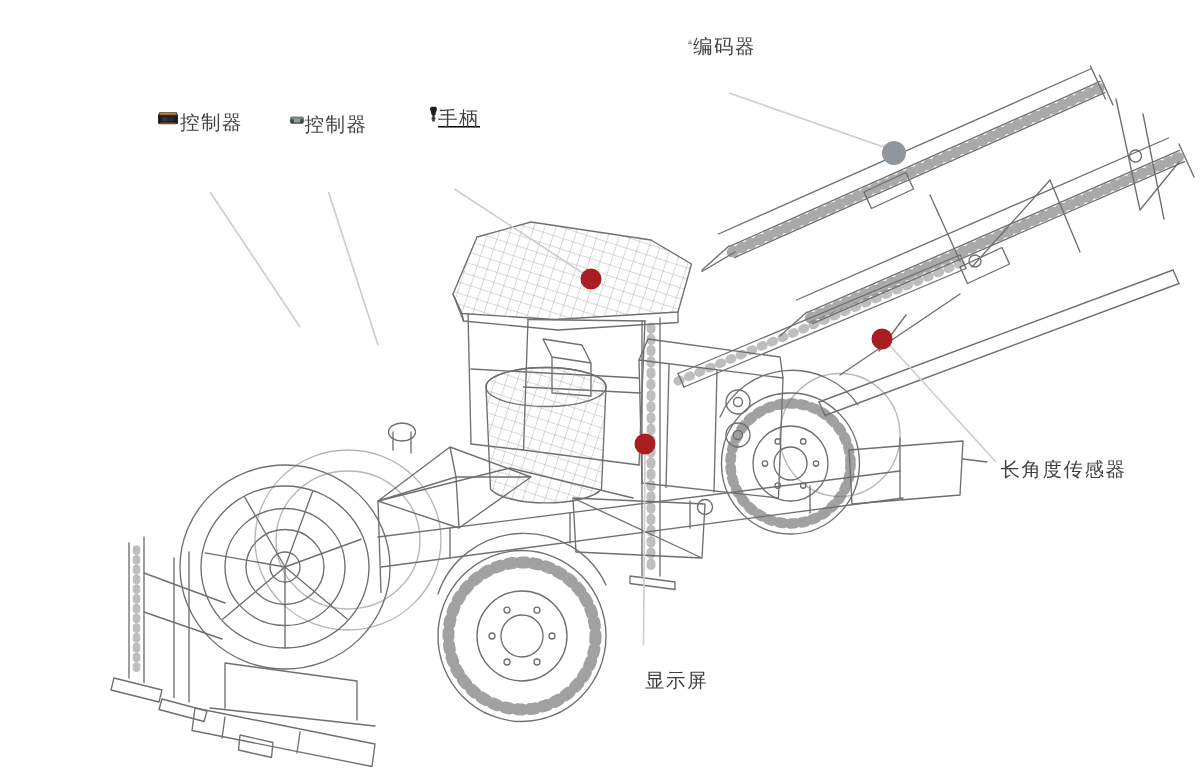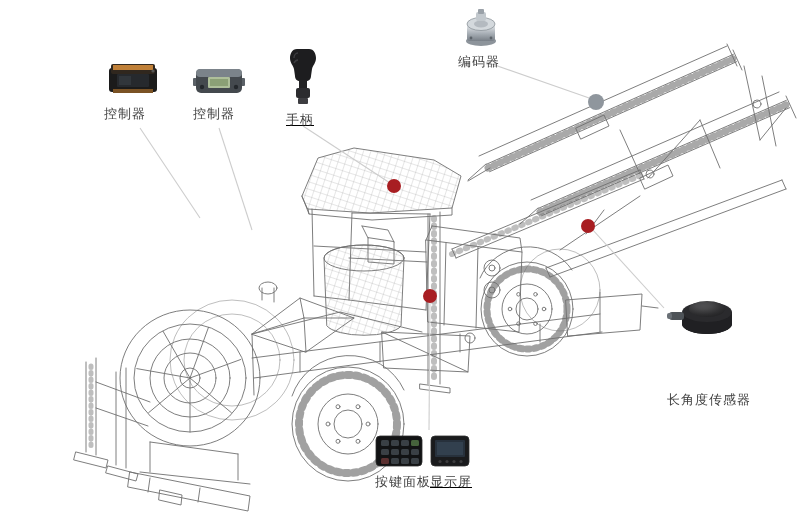--- a/index.html
+++ b/index.html
@@ -1,19 +1,19 @@
 <!DOCTYPE html>
 <html><head>
 <meta charset="utf-8">
 <style>
   * { margin:0; padding:0; box-sizing:border-box; }
   html,body { width:800px; height:522px; background:#ffffff; font-family:"Liberation Sans","DejaVu Sans",sans-serif; }
   .canvas { position:relative; width:800px; height:522px; background:#ffffff; overflow:hidden; }
   .wire-svg { position:absolute; left:0; top:0; width:800px; height:522px; }
-  .component { position:absolute; display:flex; flex-direction:column; align-items:flex-start; z-index:3; }
+  .component { position:absolute; display:flex; flex-direction:row; align-items:center; z-index:3; }
   .component .label {
     margin-top:5px; font-size:13px; color:#3f3f3f; letter-spacing:1px; white-space:nowrap;
     text-align:center;
   }
   .thumb { display:block; }
 </style>
 </head>
 <body>
 
 <div class="canvas">
@@ -228,60 +228,42 @@
       <ellipse cx="23" cy="16" rx="14" ry="6.5" fill="#d4d9dd" stroke="#8d949b" stroke-width="0.8"></ellipse>
       <ellipse cx="23" cy="16" rx="7" ry="3.4" fill="#b4bac0"></ellipse>
       <rect x="18" y="4" width="10" height="9" rx="2" fill="#c2c8cd"></rect>
       <rect x="20" y="1" width="6" height="5" rx="1" fill="#9aa1a8"></rect>
       <circle cx="13" cy="30" r="1.4" fill="#5c636a"></circle>
       <circle cx="33" cy="30" r="1.4" fill="#5c636a"></circle>
     </svg>
     <div class="label">编码器</div>
   </div>
 
-  <div class="component" style="left:667px; top:282px; width:70px;gap:48px;">
+  <div class="component" style="left:667px; top:282px; width:70px;">
     <svg class="thumb" width="70" height="56" viewBox="0 0 70 56">
       <defs>
         <radialGradient id="g-dome" cx="0.4" cy="0.3" r="0.9">
           <stop offset="0" stop-color="#5a5a5c"></stop>
             <stop offset="0.6" stop-color="#2e2e30"></stop>
             <stop offset="1" stop-color="#1a1a1c"></stop>
         </radialGradient>
       </defs>
       <ellipse cx="40" cy="42" rx="25" ry="10" fill="#17171a"></ellipse>
       <path d="M15 30 L15 42 A25 10 0 0 0 65 42 L65 30 Z" fill="#202023"></path>
       <ellipse cx="40" cy="30" rx="25" ry="10" fill="#2a2a2d"></ellipse>
       <ellipse cx="40" cy="27" rx="18" ry="8" fill="url(#g-dome)"></ellipse>
       <ellipse cx="36" cy="24" rx="8" ry="3" fill="#4a4a4d" opacity="0.7"></ellipse>
       <rect x="2" y="30" width="15" height="8" rx="3" fill="#4e5358"></rect>
       <rect x="0" y="31" width="5" height="6" rx="2" fill="#6a7076"></rect>
     </svg>
     <div class="label">长角度传感器</div>
   </div>
 
-  <div class="component" style="left:375px; top:434px; width:48px;">
-    <svg class="thumb" width="48" height="34" viewBox="0 0 48 34">
-      <rect x="1" y="2" width="46" height="30" rx="4" fill="#121314" stroke="#2c2c2c" stroke-width="0.8"></rect>
-      <rect x="6" y="6" width="8" height="6" rx="1.5" fill="#3a4045"></rect>
-        <rect x="16" y="6" width="8" height="6" rx="1.5" fill="#3a4045"></rect>
-        <rect x="26" y="6" width="8" height="6" rx="1.5" fill="#3a4045"></rect>
-        <rect x="36" y="6" width="8" height="6" rx="1.5" fill="#46633c"></rect>
-      <rect x="6" y="15" width="8" height="6" rx="1.5" fill="#3a4045"></rect>
-        <rect x="16" y="15" width="8" height="6" rx="1.5" fill="#3a4045"></rect>
-        <rect x="26" y="15" width="8" height="6" rx="1.5" fill="#3a4045"></rect>
-        <rect x="36" y="15" width="8" height="6" rx="1.5" fill="#3a4045"></rect>
-      <rect x="6" y="24" width="8" height="6" rx="1.5" fill="#5a3030"></rect>
-        <rect x="16" y="24" width="8" height="6" rx="1.5" fill="#3a4045"></rect>
-        <rect x="26" y="24" width="8" height="6" rx="1.5" fill="#3a4045"></rect>
-        <rect x="36" y="24" width="8" height="6" rx="1.5" fill="#3a4045"></rect>
-    </svg>
-    <div class="label">按键面板</div>
-  </div>
-
-  <div class="component" style="left:430px; top:434px; width:40px;text-decoration:underline;">
+
+  <div class="component" style="left:430px; top:434px; width:40px;">
     <svg class="thumb" width="40" height="34" viewBox="0 0 40 34">
       <rect x="1" y="2" width="38" height="30" rx="4" fill="#1a1b1d" stroke="#2e2e2e" stroke-width="0.8"></rect>
       <rect x="5" y="6" width="30" height="17" rx="1" fill="#27313c"></rect>
       <rect x="7" y="8" width="26" height="13" fill="#32404e"></rect>
       <circle cx="10" cy="27.5" r="1.6" fill="#3c3c3e"></circle>
         <circle cx="17" cy="27.5" r="1.6" fill="#3c3c3e"></circle>
       <circle cx="24" cy="27.5" r="1.6" fill="#3c3c3e"></circle>
         <circle cx="31" cy="27.5" r="1.6" fill="#3c3c3e"></circle>
     </svg>
     <div class="label">显示屏</div>

